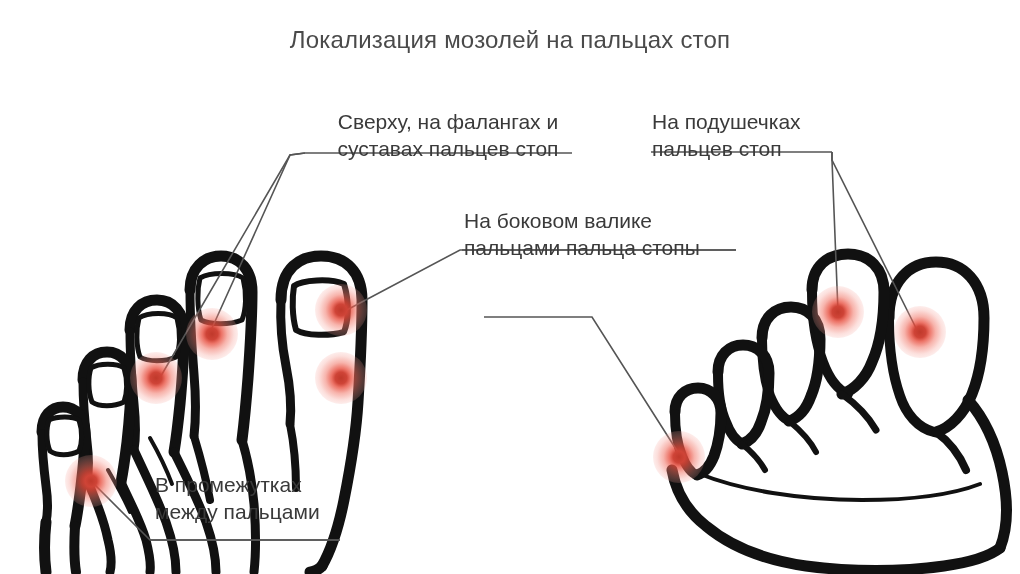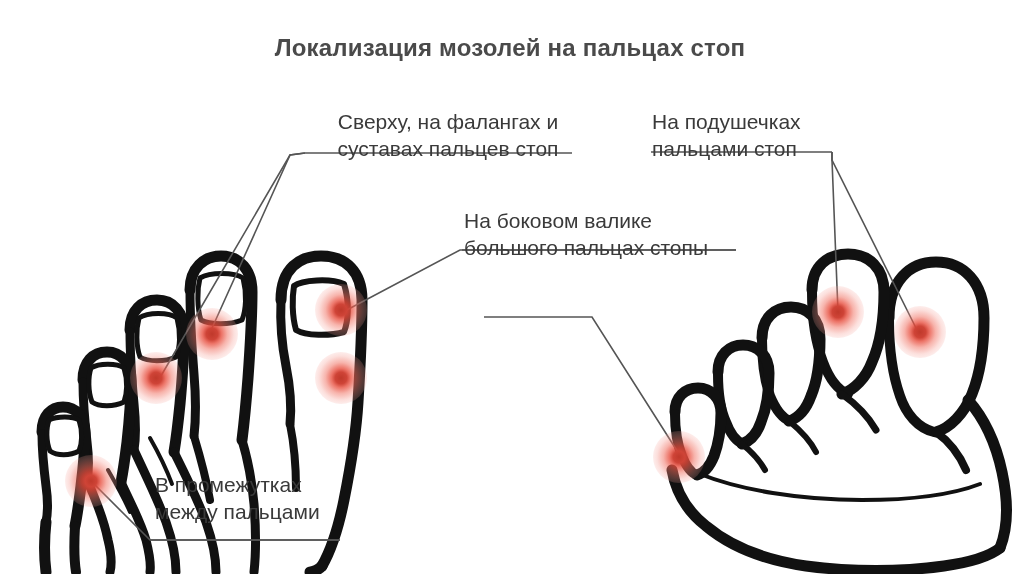--- a/index.html
+++ b/index.html
@@ -20,24 +20,23 @@
     width: 1020px;
     height: 574px;
   }
   .title {
     position: absolute;
     left: 0;
     top: 26px;
     width: 1020px;
     text-align: center;
     font-size: 24px;
-    font-weight: bold;
+    font-weight: normal;
     color: #4a4a4a;
     letter-spacing: 0.2px;
-    margin-top: 8px;
   }
   .label {
     position: absolute;
     font-size: 21px;
     color: #3a3a3a;
     line-height: 1.28;
     white-space: pre-line;
   }
   .label.center { text-align: center; }
   .label.left { text-align: left; }
@@ -185,22 +184,22 @@
     <div class="marker" style="left:91px;  top:481px;"></div>
     <div class="marker" style="left:838px; top:312px;"></div>
     <div class="marker" style="left:920px; top:332px;"></div>
     <div class="marker" style="left:679px; top:457px;"></div>
   </div>
 
   <div class="label center" style="left:318px; top:109px; width:260px;">Сверху, на фалангах и
 суставах пальцев стоп</div>
 
   <div class="label left" style="left:652px; top:109px; width:200px;">На подушечках
-пальцами стоп</div>
+пальцев стоп</div>
 
   <div class="label left" style="left:464px; top:208px; width:280px;">На боковом валике
-большого пальцах стопы</div>
+пальцами пальца стопы</div>
 
 
   <div class="label left" style="left:155px; top:472px; width:200px;">В промежутках
 между пальцами</div>
 
 </div>
 
 </body></html>

